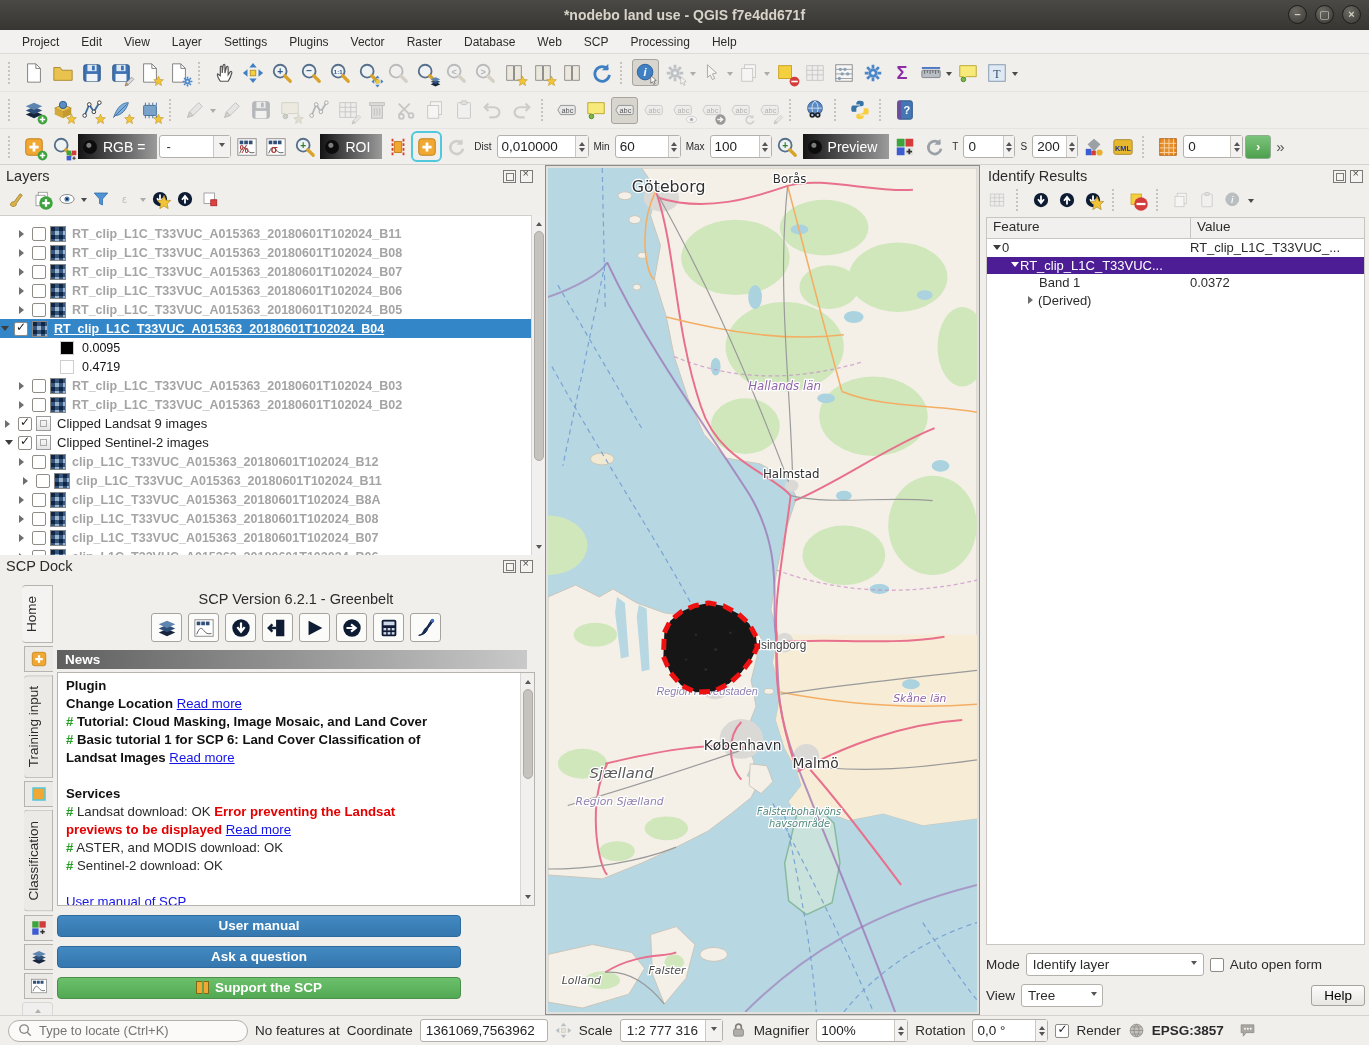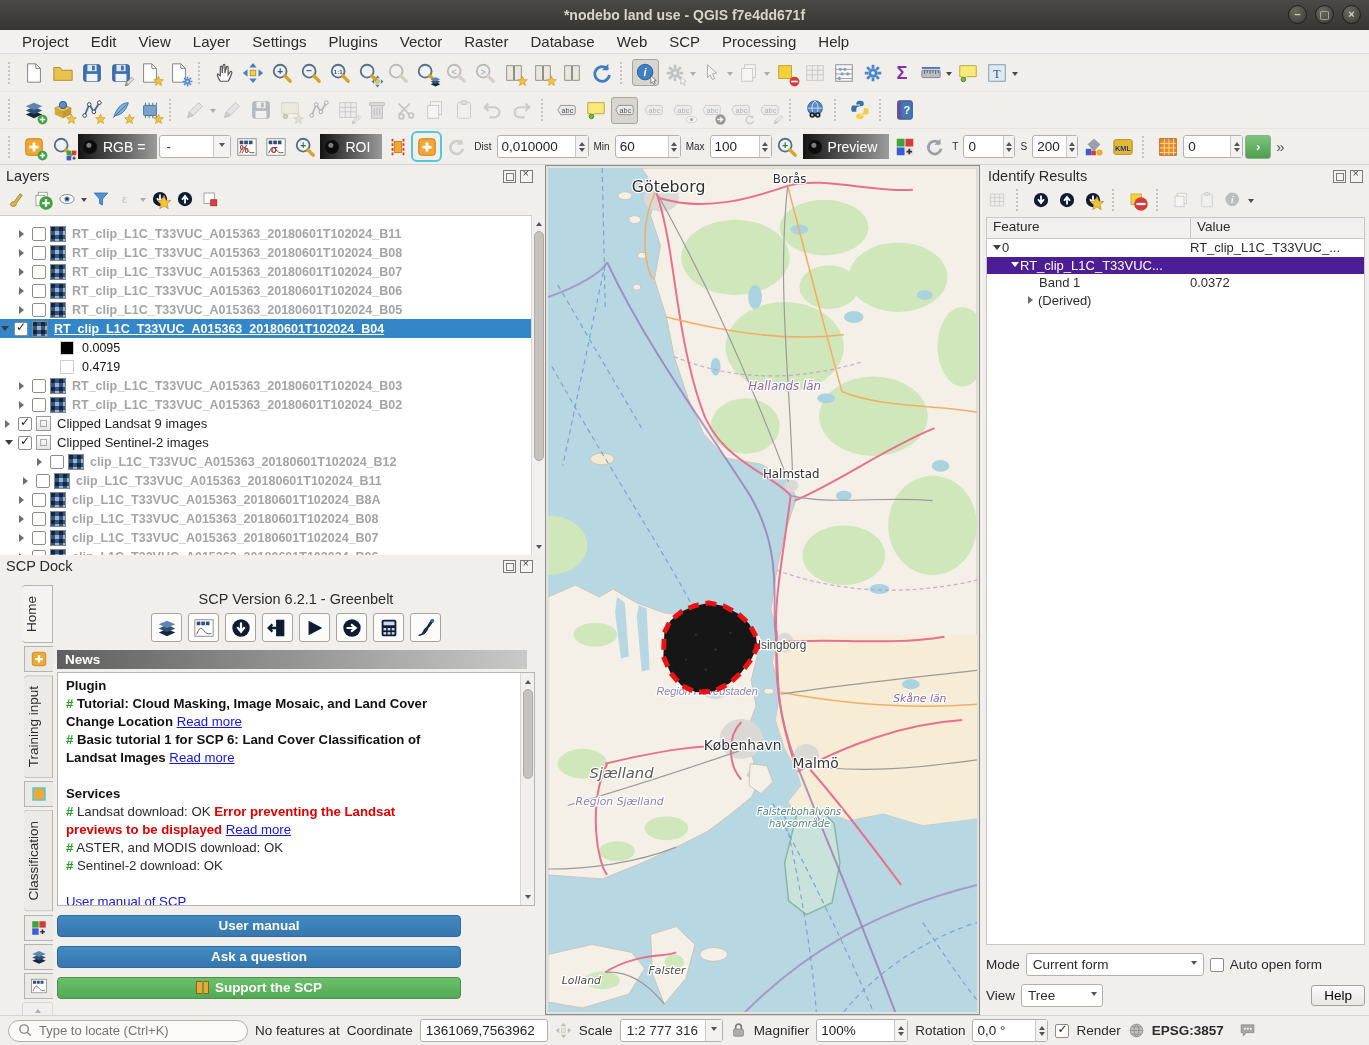--- a/index.html
+++ b/index.html
@@ -4,21 +4,21 @@
 <style>
 *{box-sizing:border-box;margin:0;padding:0}
 html,body{width:1369px;height:1045px;overflow:hidden}
 body{font-family:"Liberation Sans","DejaVu Sans",sans-serif;font-size:13px;color:#2b2b2b;background:#f0efec;position:relative}
 
 .titlebar{position:absolute;left:0;top:0;width:1369px;height:30px;background:linear-gradient(#4b4945,#383632);display:flex;align-items:center;justify-content:center;color:#d8d4ca;font-weight:bold;font-size:14px}
 .winbtns{position:absolute;right:8px;top:5px;display:flex;gap:8px}
 .winbtn{width:19px;height:19px;border-radius:50%;background:radial-gradient(circle at 35% 30%,#6b6962,#3c3a35);border:1px solid #1f1e1b;color:#d6d2c8;font-size:11px;line-height:17px;text-align:center}
 
 .menubar{position:absolute;left:0;top:30px;width:1369px;height:24px;background:#f2f1ef;border-bottom:1px solid #dddbd7;display:flex;align-items:center;padding:0 12px;gap:2px}
-.menu-item{padding:2px 10px;font-size:15px}
+.menu-item{padding:2px 10px;font-size:12px}
 
 .tbar{position:absolute;left:0;width:1369px;display:flex;align-items:center;padding:0 4px;gap:2px;background:#f0efec}
 #tbar1{top:54px;height:37px}
 #tbar2{top:91px;height:37px;border-top:1px solid #e6e4e0}
 #tbar3{top:128px;height:37px;border-top:1px solid #e6e4e0;border-bottom:1px solid #d4d2ce}
 .handle{width:6px;height:22px;border-left:2px dotted #c7c4bf;margin:0 4px}
 .ic{width:27px;height:27px;display:flex;align-items:center;justify-content:center;position:relative;border-radius:3px;flex:none}
 .ic svg{width:22px;height:22px}
 .ic .badge{position:absolute;right:-2px;bottom:-2px;width:13px;height:13px}
 .ic.small{width:22px;height:22px}.ic.small svg{width:18px;height:18px}
@@ -1101,21 +1101,21 @@
           <span class="lname on">Clipped Landsat 9 images</span>
         </div>
       <div class="lrow" style="padding-left:4px">
           <span class="tw">
             <span class="tw-e"></span>
           </span>
           <span class="ckb on"></span>
           <span class="gthumb"></span>
           <span class="lname on">Clipped Sentinel-2 images</span>
         </div>
-      <div class="lrow" style="padding-left:36px">
+      <div class="lrow" style="padding-left:18px">
           <span class="tw">
             <span class="tw-c"></span>
           </span>
           <span class="ckb"></span>
           <span class="thumb"></span>
           <span class="lname">clip_L1C_T33VUC_A015363_20180601T102024_B12</span>
         </div>
       <div class="lrow" style="padding-left:22px">
           <span class="tw">
             <span class="tw-c"></span>
@@ -1254,22 +1254,22 @@
             <svg>
               <use href="#s-pen"></use>
             </svg>
           </div>
       </div>
       <div class="newsbar">
           <span>News</span>
         </div>
       <div class="newsbox">
         <div class="nline"><b>Plugin</b></div>
+        <div class="nline"><b>Change Location</b> <a class="rl">Read more</a></div>
         <div class="nline"><span class="hash">#</span> <b>Tutorial: Cloud Masking, Image Mosaic, and Land Cover</b></div>
-        <div class="nline"><b>Change Location</b> <a class="rl">Read more</a></div>
         <div class="nline"><span class="hash">#</span> <b>Basic tutorial 1 for SCP 6: Land Cover Classification of</b></div>
         <div class="nline"><b>Landsat Images</b> <a class="rl">Read more</a></div>
         <div class="nline">&nbsp;</div>
         <div class="nline"><b>Services</b></div>
         <div class="nline"><span class="hash">#</span> <span>Landsat download: OK</span> <span class="errline">Error preventing the Landsat</span></div>
         <div class="nline"><span class="errline">previews to be displayed</span> <a class="rl">Read more</a></div>
         <div class="nline"><span class="hash">#</span> <span>ASTER, and MODIS download: OK</span></div>
         <div class="nline"><span class="hash">#</span> <span>Sentinel-2 download: OK</span></div>
         <div class="nline">&nbsp;</div>
         <div class="nline"><a class="rl">User manual of SCP</a></div>
@@ -1526,21 +1526,21 @@
       <div class="idrow">
           <span class="tw" style="margin-left:40px">
             <span class="tw-c"></span>
           </span>
           <span>(Derived)</span>
         </div>
     </div>
     <div class="idbottom" style="top:788px">
       <span>Mode</span>
       <div class="combo" style="width:178px">
-          <span class="ctext">Current form</span>
+          <span class="ctext">Identify layer</span>
           <span class="cbtn" style="margin-left:auto;border-left:0;background:transparent">
             <span class="tri-d"></span>
           </span>
         </div>
       <span class="ckbx"></span>
       <span>Auto open form</span>
     </div>
     <div class="idbottom" style="top:819px">
       <span>View</span>
       <div class="combo" style="width:82px">

